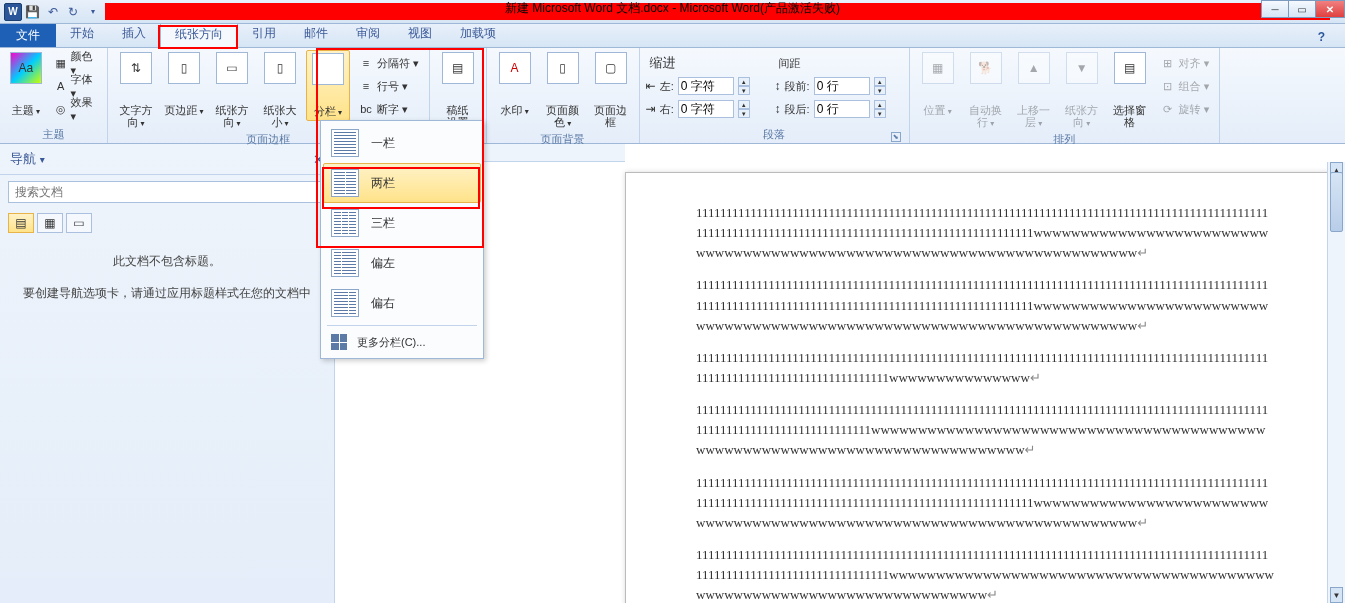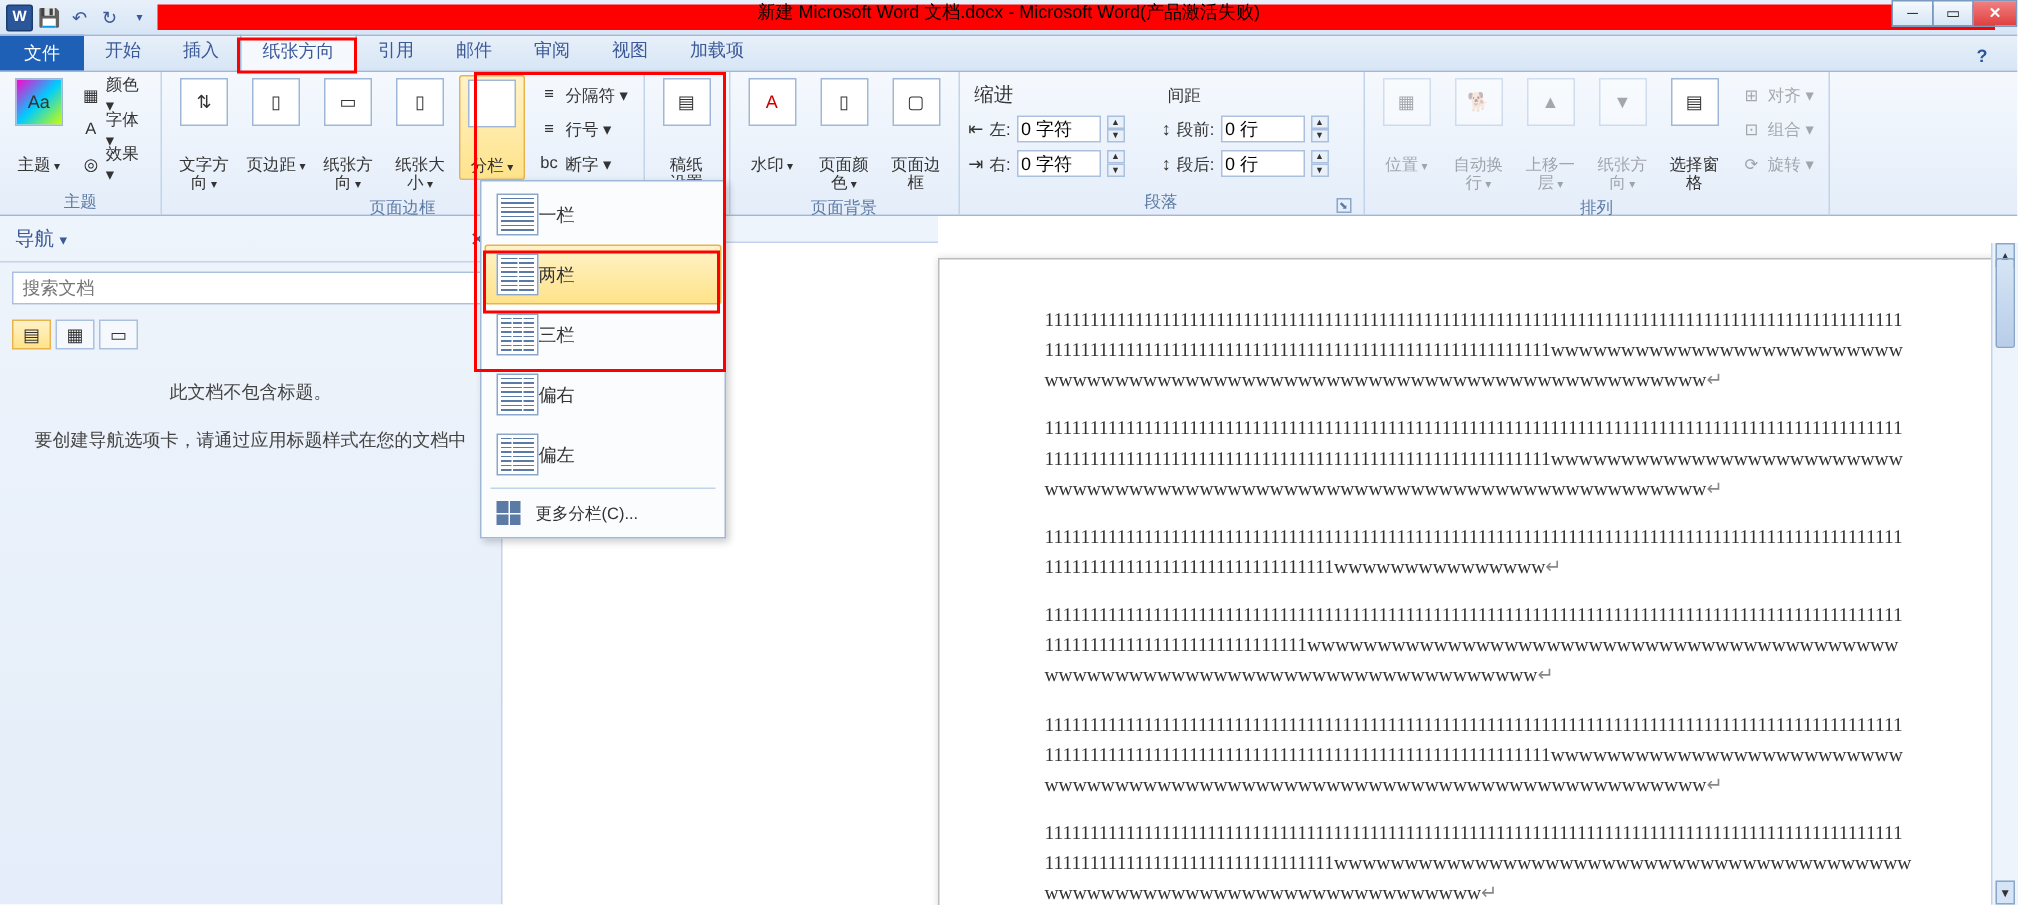--- a/index.html
+++ b/index.html
@@ -39,21 +39,21 @@
 .col { display:flex; flex-direction:column; gap:1px; padding-top:2px;}
 .spin-field { display:flex; align-items:center; gap:4px; height:22px;}
 .spin-field .lbl { font-size:11px; white-space:nowrap;}
 .spin-field input { width:56px; height:18px; font-size:12px; border:1px solid #abc0de; padding:0 2px;}
 .spin-btns { display:flex; flex-direction:column;}
 .spin-btns span { width:12px; height:9px; border:1px solid #abc0de; background:#e8f0fa; font-size:6px; display:flex; align-items:center; justify-content:center; cursor:pointer;}
 .disabled { opacity:0.4;}
 
 
 .columns-menu { position:absolute; top:120px; left:320px; width:164px; background:#fafcfe; border:1px solid #9fb8d7; box-shadow:2px 2px 5px rgba(0,0,0,0.2); z-index:100; padding:2px;}
-.columns-menu .item { display:flex; align-items:center; gap:0; padding:6px 8px; cursor:pointer; height:40px;}
+.columns-menu .item { display:flex; align-items:center; gap:12px; padding:6px 8px; cursor:pointer; height:40px;}
 .columns-menu .item.hover { background:linear-gradient(#fff2c8,#ffe38a); border:1px solid #e8b44a; border-radius:2px; padding:5px 7px;}
 .columns-menu .item .mico { width:28px; height:28px; border:1px solid #8aa6c9; background:#fff; display:flex; padding:2px; gap:1px;}
 .columns-menu .item .mico span { flex:1; background:repeating-linear-gradient(#5b7aa5,#5b7aa5 1px,#fff 1px,#fff 3px);}
 .columns-menu .sep { height:1px; background:#c2d4ec; margin:2px 4px;}
 .columns-menu .more { display:flex; align-items:center; gap:10px; padding:6px 8px; font-size:11px;}
 .columns-menu .more .mico-grid { width:16px; height:16px; display:grid; grid-template-columns:1fr 1fr; grid-template-rows:1fr 1fr; gap:1px;}
 .columns-menu .more .mico-grid span{ background:#5b7aa5;}
 
 
 .main { display:flex; height: calc(603px - 24px - 24px - 96px); }
@@ -333,31 +333,31 @@
   <div class="item">
       <div class="mico">
         <span></span>
         <span></span>
         <span></span>
       </div>
       <span>三栏</span>
     </div>
   <div class="item">
       <div class="mico">
-        <span></span>
         <span style="flex:0.5"></span>
-      </div>
-      <span>偏右</span>
+        <span></span>
+      </div>
+      <span>偏左</span>
     </div>
   <div class="item">
       <div class="mico">
+        <span></span>
         <span style="flex:0.5"></span>
-        <span></span>
-      </div>
-      <span>偏左</span>
+      </div>
+      <span>偏右</span>
     </div>
   <div class="sep"></div>
   <div class="more">
       <div class="mico-grid">
         <span></span>
         <span></span>
         <span></span>
         <span></span>
       </div>
       <span>更多分栏(C)...</span>

